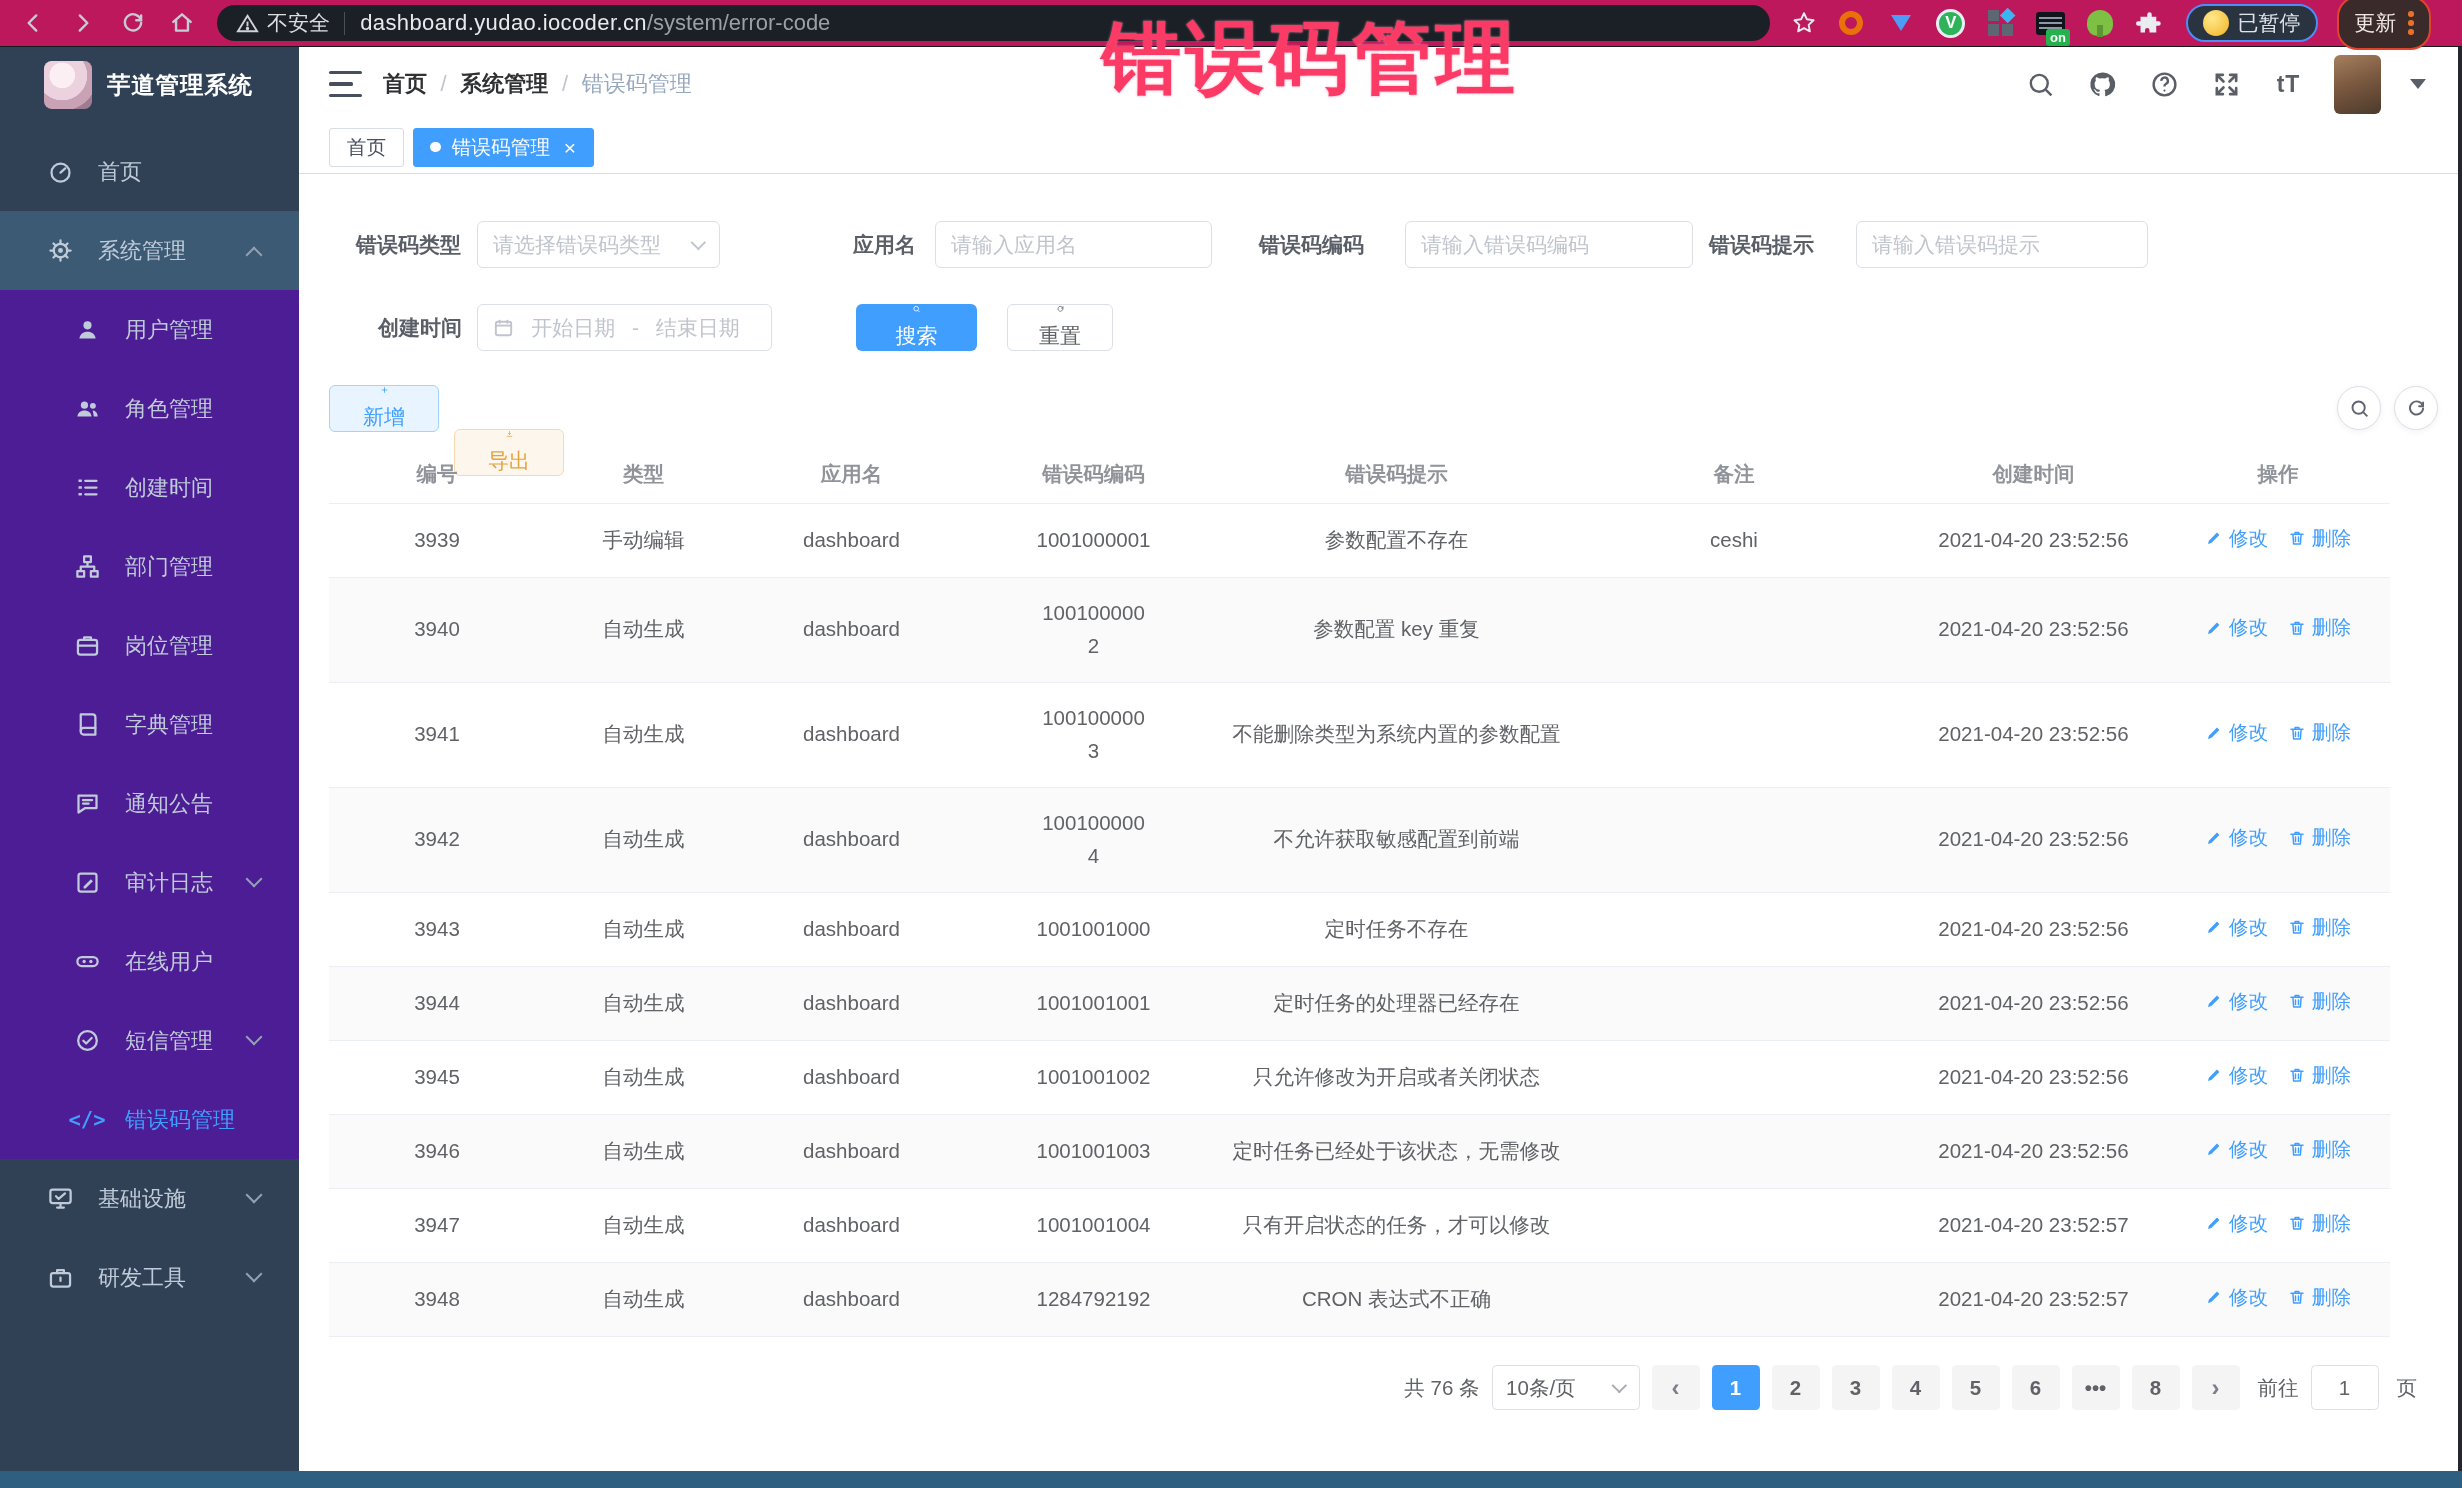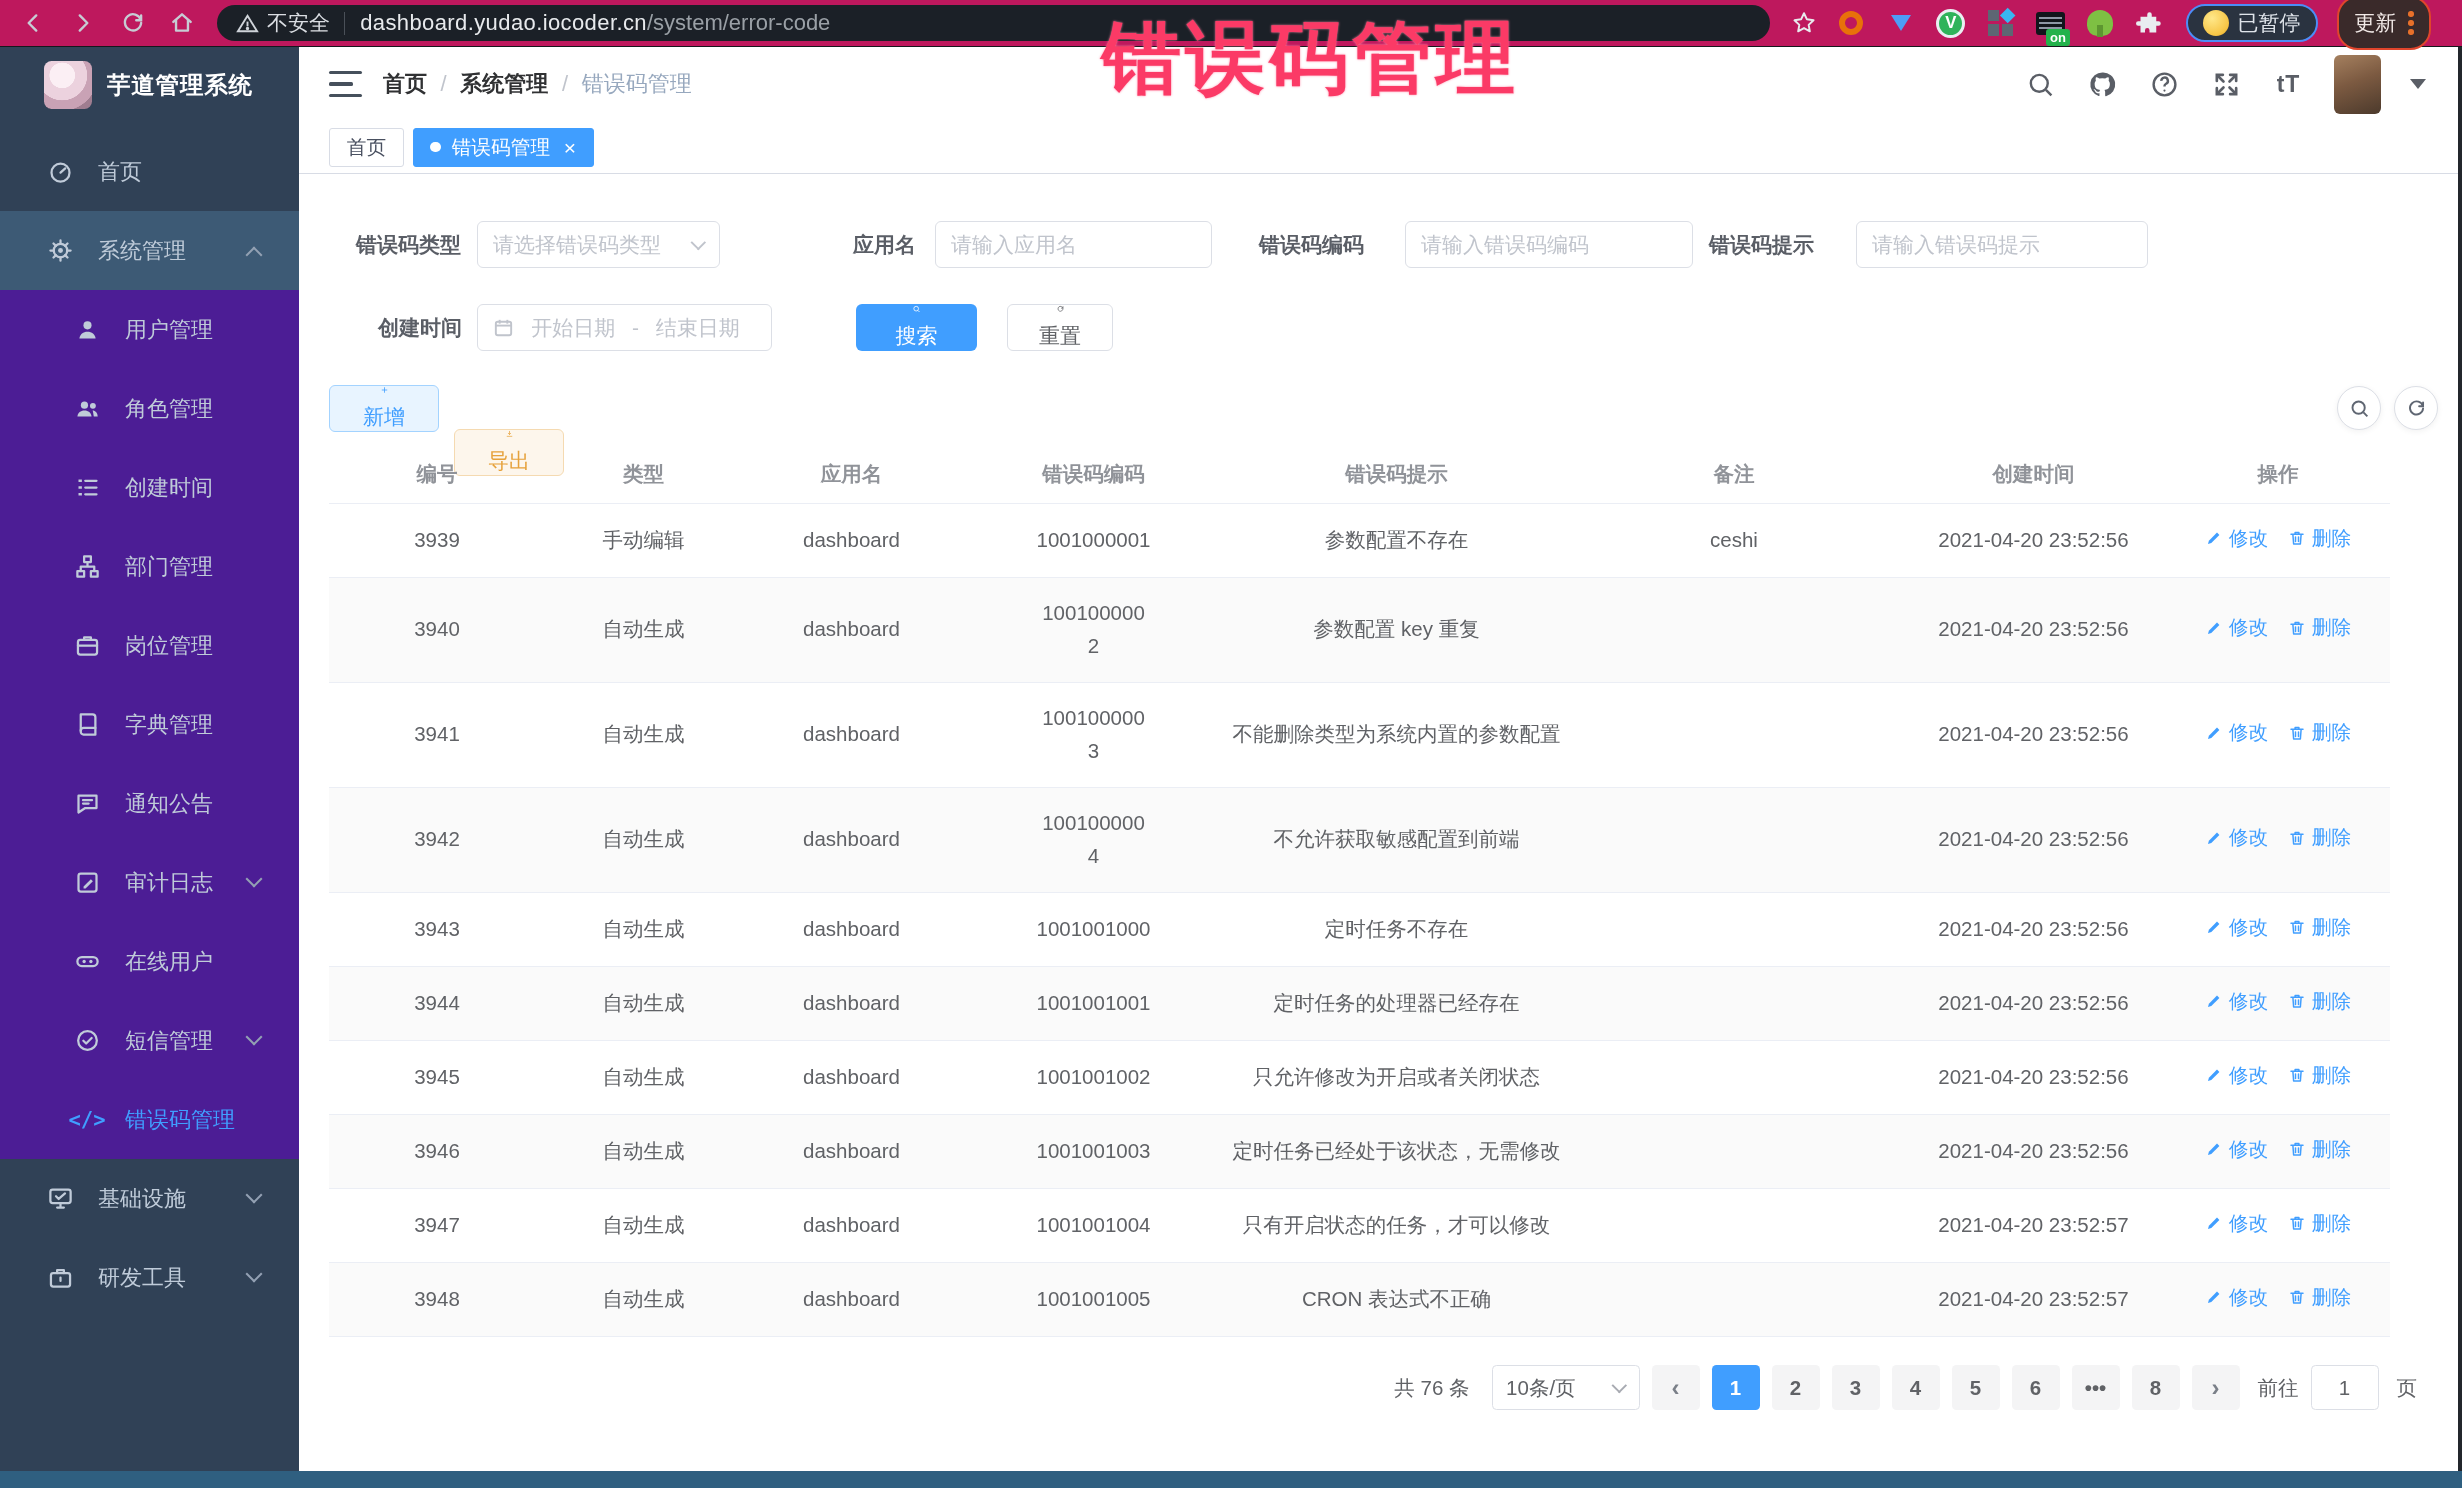--- a/index.html
+++ b/index.html
@@ -133,21 +133,21 @@
   .data-table td{font-size:20.5px;color:#606266;border-bottom:1.5px solid #ebeef5;text-align:center;line-height:1.6;}
   .data-table tr.h-norm td{height:74px;}
   .data-table tr.h-tall td{height:105px;}
   .data-table tr.stripe td{background:#fafafa;}
   .op-link{display:inline-flex;align-items:center;gap:6px;color:#409eff;font-size:19.7px;cursor:pointer;}
   .op-link svg{width:18px;height:18px;}
   .op-gap{display:inline-block;width:19.7px;}
 
   
   .pagination{position:absolute;top:1191px;right:45px;display:flex;align-items:center;gap:12px;}
-  .pg-total{font-size:20.5px;color:#606266;margin-right:10px;}
+  .pg-total{font-size:20.5px;color:#606266;margin-right:0;}
   .pg-size{width:148px;height:45px;border:1.5px solid #dcdfe6;border-radius:4.5px;display:flex;align-items:center;
     padding:0 13.6px;font-size:20.5px;color:#606266;}
   .pg-size .sel-arrow{border-color:#a8abb2;}
   .pg-btn{min-width:48px;height:45px;border-radius:4.5px;background:#f4f4f5;display:flex;align-items:center;
     justify-content:center;font-size:20.5px;font-weight:600;color:#606266;padding:0 6px;cursor:pointer;}
   .pg-btn.arrow{color:#7a7f88;font-size:24px;}
   .pg-btn.active{background:#409eff;color:#fff;}
   .pg-goto{font-size:20.5px;color:#606266;margin-left:6px;}
   .pg-input{width:68px;height:45px;border:1.5px solid #dcdfe6;border-radius:4.5px;display:flex;align-items:center;
     justify-content:center;font-size:20.5px;color:#606266;}
@@ -730,21 +730,21 @@
               <svg viewBox="0 0 24 24" fill="none" stroke="currentColor" stroke-width="2" stroke-linecap="round" stroke-linejoin="round">
                 <path d="M4 7h16M9.5 7V4.8h5V7M6.5 7l1 13h9l1-13M10 10.5v6M14 10.5v6"></path>
               </svg>
               <span>删除</span>
             </span></td>
         </tr>
         <tr class="h-norm stripe">
           <td>3948</td>
           <td>自动生成</td>
           <td>dashboard</td>
-          <td>1001001005</td>
+          <td>1284792192</td>
           <td>CRON 表达式不正确</td>
           <td></td>
           <td>2021-04-20 23:52:57</td>
           <td><span class="op-link">
               <svg viewBox="0 0 24 24" fill="currentColor">
                 <path d="M4 20l1.2-4.4L16 4.8l3.2 3.2L8.4 18.8 4 20z"></path>
               </svg>
               <span>修改</span>
             </span><span class="op-gap"></span><span class="op-link">
               <svg viewBox="0 0 24 24" fill="none" stroke="currentColor" stroke-width="2" stroke-linecap="round" stroke-linejoin="round">

